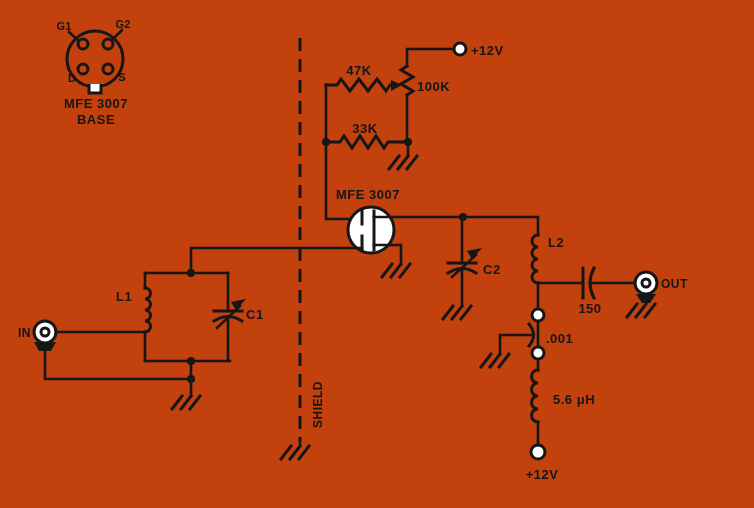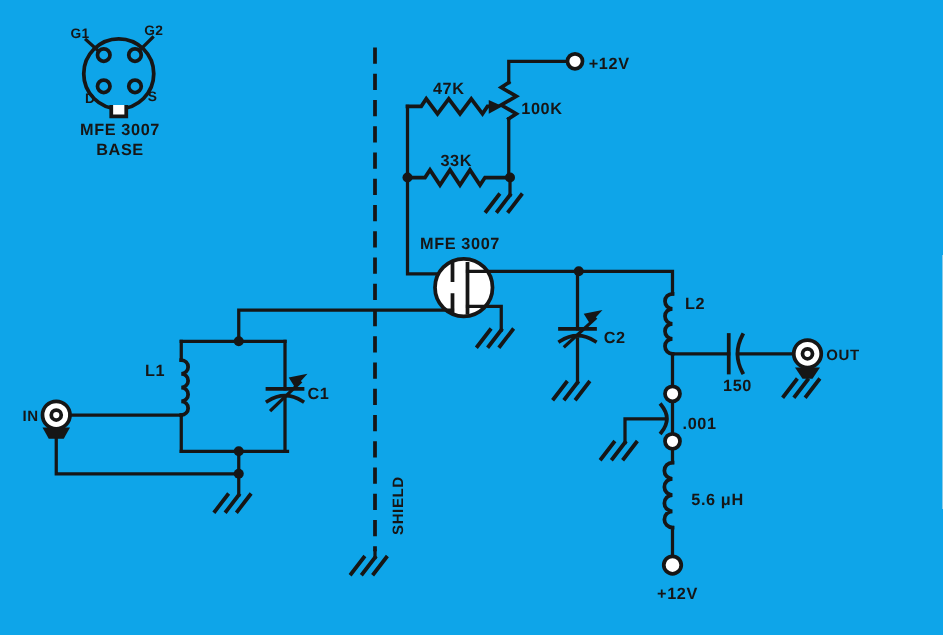--- a/index.html
+++ b/index.html
@@ -1,19 +1,19 @@
 <!DOCTYPE html>
 <html><head>
 <meta charset="utf-8">
 <style>
   html,body{margin:0;padding:0;background:#e8e8e8;}
   .canvas{
     position:relative;
     width:754px;height:508px;
-    background:#0ea5e9;
+    background:#c2410c;
     font-family:"Liberation Sans", sans-serif;
     overflow:hidden;
   }
   svg{position:absolute;left:0;top:0;}
   .wire{stroke:#161616;stroke-width:2.6;fill:none;stroke-linecap:square;}
   .sym{stroke:#161616;stroke-width:3;fill:none;stroke-linecap:square;}
   .symw{stroke:#161616;stroke-width:3;fill:#ffffff;}
   .fillink{fill:#161616;stroke:none;}
   .dash{stroke:#161616;stroke-width:3;fill:none;stroke-dasharray:13 8;}
   text{fill:#161616;font-weight:bold;font-size:13px;letter-spacing:0.5px;}

